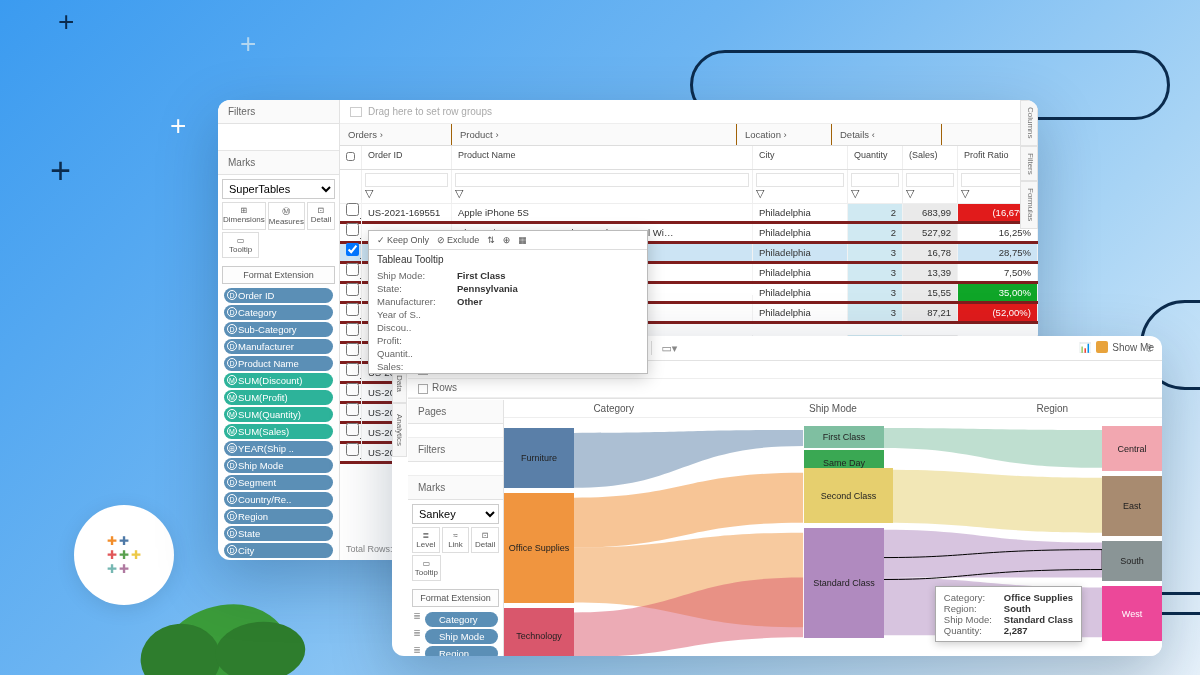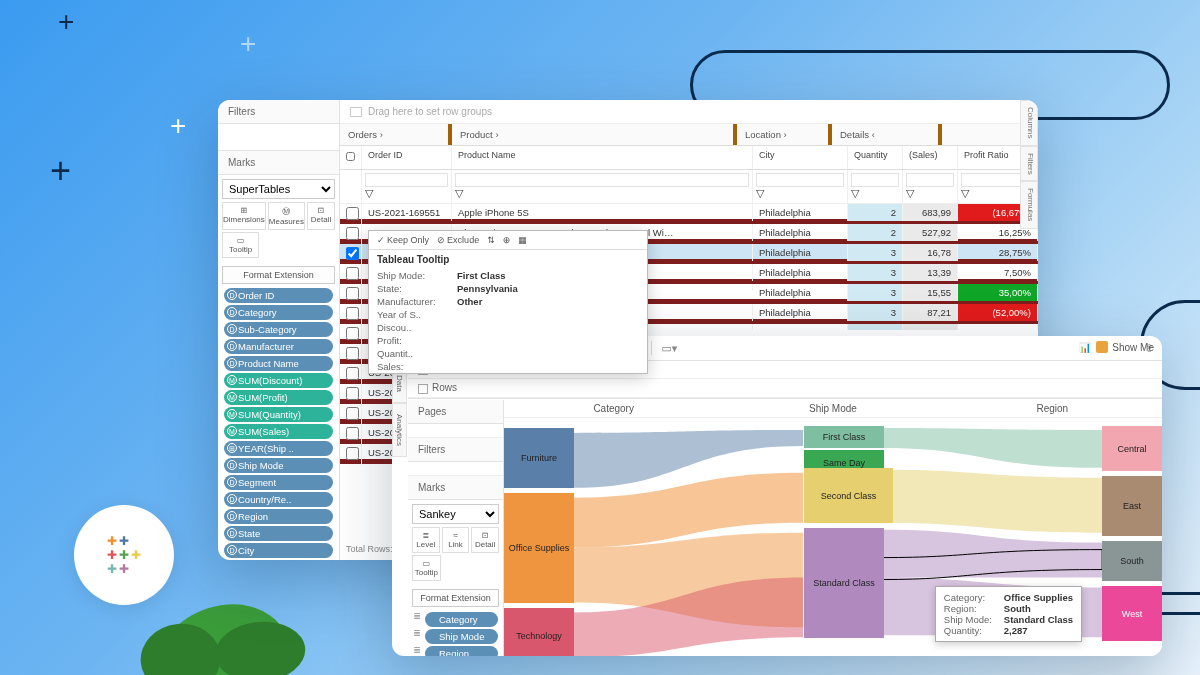--- a/index.html
+++ b/index.html
@@ -31,40 +31,40 @@
 .pill .ico{position:absolute;left:3px;top:2px;width:10px;height:10px;border:1px solid #fff;border-radius:50%;font-size:7px;text-align:center;line-height:9px}
 .pill.blue{background:#5b8fb6}
 .pill.teal{background:#2db39a}
 .marks-box{padding:4px;font-size:9px}
 .marks-select{width:100%;border:1px solid #ccc;padding:2px;font-size:11px;background:#fff}
 .marks-grid{display:grid;grid-template-columns:1fr 1fr 1fr;gap:2px;margin-top:3px}
 .marks-cell{border:1px solid #ddd;text-align:center;padding:3px 0;font-size:8px;color:#555}
 .fmt-btn{display:block;margin:4px;padding:3px;border:1px solid #ccc;font-size:9px;text-align:center;background:#fdfdfd;color:#555}
 .win1 .content{margin-left:122px;height:100%;position:relative}
 .col-headers{display:flex;border-bottom:1px solid #ddd;font-size:9.5px;color:#555;background:#fafafa}
-.ch{padding:5px 8px;border-right:4px solid #a16207}
+.ch{padding:5px 8px;border-right:1px solid #a16207}
 .ch.orders{width:90px}.ch.product{flex:1}.ch.loc{width:95px}.ch.det{width:60px}.ch.ratio{width:80px}
 .sub-headers{display:flex;border-bottom:1px solid #ddd;font-size:9px;color:#444}
 .sh{padding:4px 6px;border-right:1px solid #eee}
 .sh input{width:100%;border:1px solid #ddd;padding:1px;font-size:8px}
 .filter-row{display:flex;border-bottom:1px solid #eee}
 .fr{padding:3px;border-right:1px solid #eee}
 .fr .filt{width:100%;border:1px solid #e3e3e3;height:14px}
-.tbl-row{display:flex;border-bottom:5px solid #7f1d1d;font-size:9.5px;align-items:flex-start;height:20px}
+.tbl-row{display:flex;border-bottom:3px solid #7f1d1d;font-size:9.5px;align-items:flex-end;height:20px}
 .tbl-row .cell{padding:3px 6px;border-right:1px solid #f2f2f2;white-space:nowrap;overflow:hidden;text-overflow:ellipsis}
 .cb{width:22px;text-align:center}
 .cb input{margin:0}
 .c-ord{width:90px}.c-prod{flex:1}.c-city{width:95px}.c-qty{width:55px;text-align:right;background:#d0e9f2}.c-sales{width:55px;text-align:right;background:#eaeaea}.c-ratio{width:80px;text-align:right}
 .ratio-red{background:#e11b1b;color:#fff}
 .ratio-green{background:#0fa628;color:#fff}
 .tbl-row.sel{background:#cce4f4}
 .context-menu{position:absolute;left:28px;top:130px;width:280px;background:#fff;border:1px solid #bbb;box-shadow:0 4px 16px rgba(0,0,0,.2);font-size:10px;z-index:5}
 .cm-toolbar{display:flex;gap:8px;padding:4px 8px;border-bottom:1px solid #ddd;align-items:center;color:#555}
 .cm-toolbar span{font-size:9px}
-.cm-head{font-weight:700;padding:4px 8px}
+.cm-head{font-weight:400;padding:4px 8px}
 .cm-row{display:flex;padding:1px 8px;font-size:9.5px}
 .cm-row .k{width:80px;color:#666}
 .cm-row .v{font-weight:700}
 .side-tabs{position:absolute;right:0;top:0;width:18px;display:flex;flex-direction:column;font-size:8px;color:#777}
 .side-tabs .st{writing-mode:vertical-rl;padding:6px 2px;border:1px solid #e2e2e2;background:#f7f7f7}
 .drag-hint{padding:6px 10px;color:#aaa;font-size:10px;border-bottom:1px solid #eee}
 .drag-hint .row-ico{display:inline-block;border:1px solid #ccc;width:12px;height:10px;margin-right:6px;vertical-align:middle}
 .total-rows{position:absolute;left:128px;bottom:6px;font-size:9px;color:#888}
 
 .win2 .toolbar{display:flex;gap:7px;padding:5px 8px;border-bottom:1px solid #e2e2e2;color:#888;font-size:11px;align-items:center}

